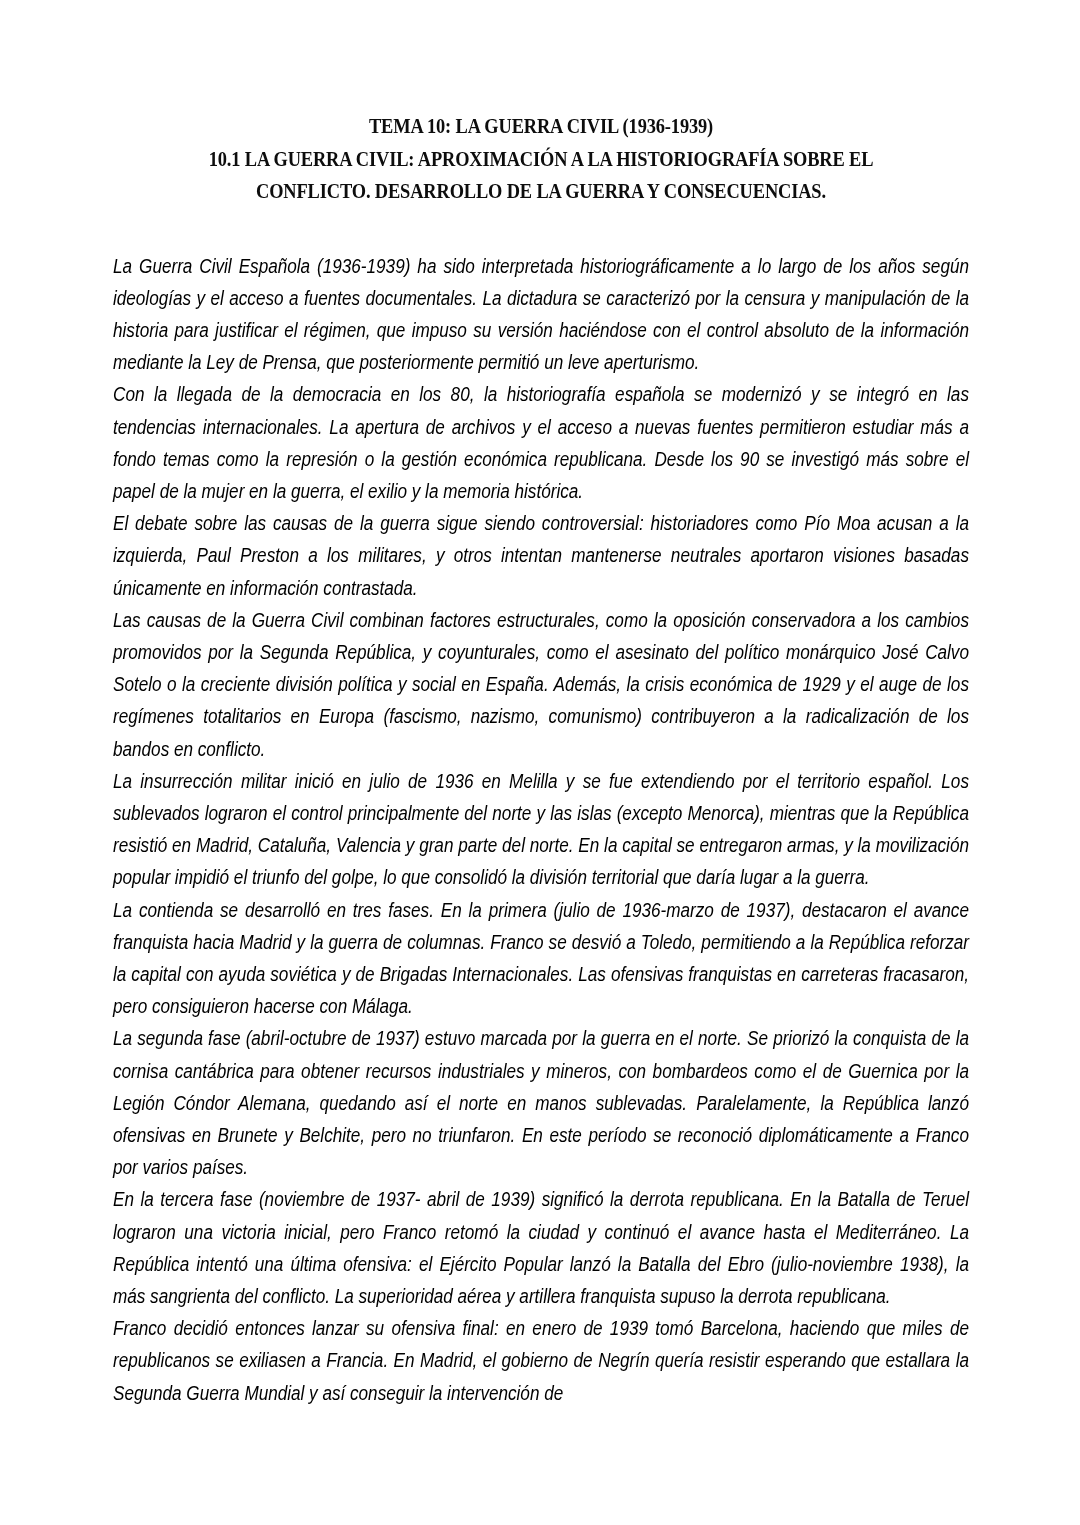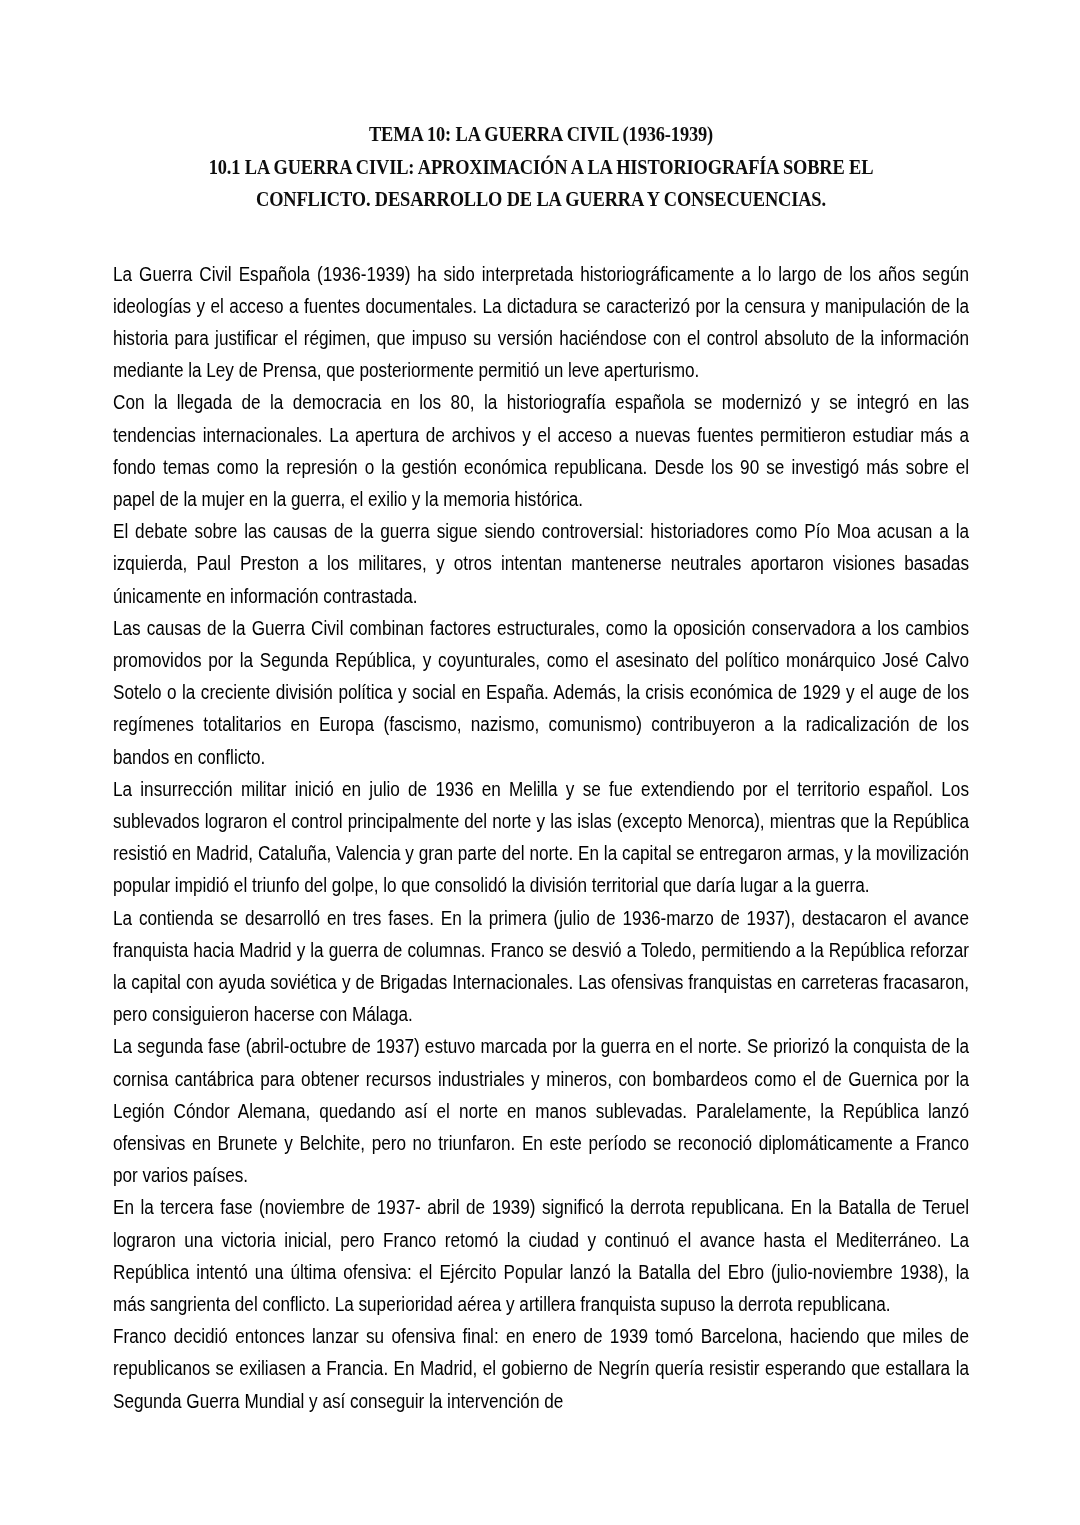--- a/index.html
+++ b/index.html
@@ -23,21 +23,21 @@
     left: 0;
     top: 0;
     width: 1080px;
     height: 1525px;
     background: #ffffff;
   }
 
   .content {
     position: absolute;
     left: 113px;
-    top: 118px;
+    top: 110px;
     width: 856px;
   }
 
   
   .doc-title {
     text-align: center;
     font-family: "Liberation Serif", "DejaVu Serif", serif;
     font-weight: bold;
     color: #0d0d0d;
     margin: 0;
@@ -66,20 +66,21 @@
     text-align: justify;
     text-justify: inter-word;
     font-size: 19.4px;
     line-height: 32.2px;
     letter-spacing: -0.02px;
     word-spacing: 0px;
     font-stretch: condensed;
     transform-origin: left top;
     color: #000000;
     hyphens: none;
+    font-style: italic;
   }
   
   .para > span.squeeze {
     display: block;
     transform: scaleX(0.885);
     transform-origin: left center;
     width: 112.99%;
     text-align: justify;
   }
   .para:last-child > span.squeeze {

